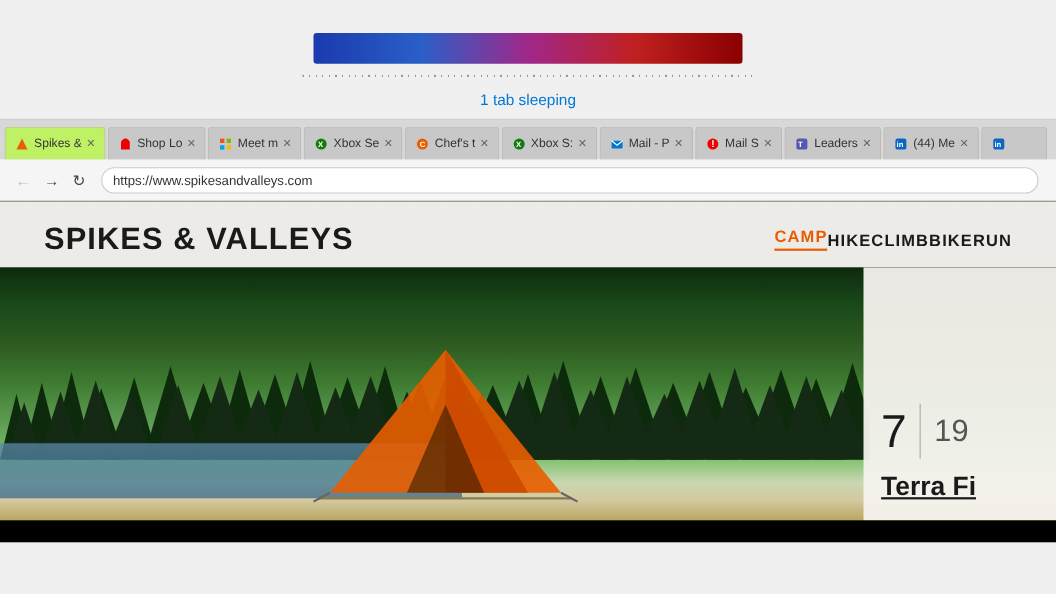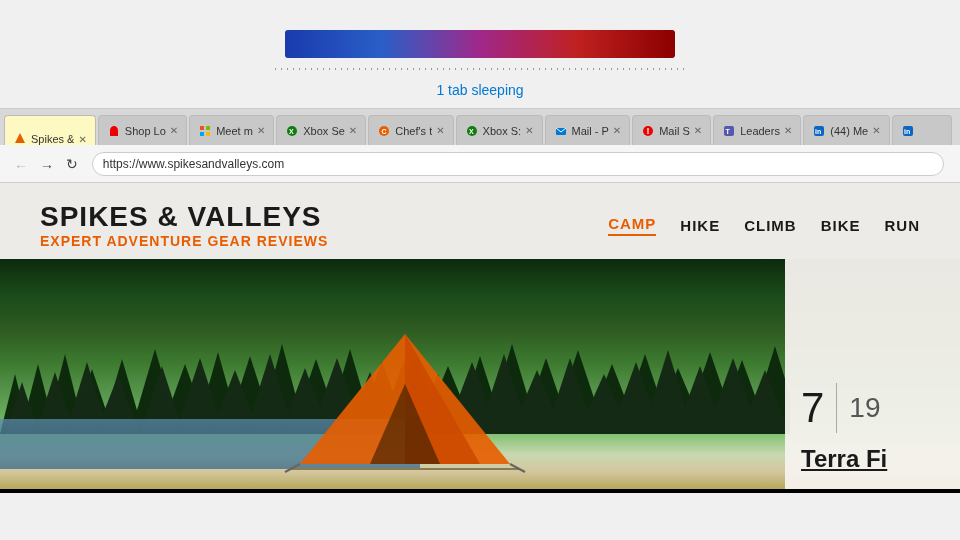--- a/index.html
+++ b/index.html
@@ -68,23 +68,22 @@
       color: #333;
       max-width: 110px;
       min-width: 60px;
       cursor: pointer;
       position: relative;
       margin-right: 2px;
       white-space: nowrap;
       overflow: hidden;
     }
     .tab.active {
-      background: #fef9c3;
+      background: #bef264;
       z-index: 2;
-      align-items: flex-end;
     }
     .tab-favicon {
       width: 14px;
       height: 14px;
       margin-right: 4px;
       flex-shrink: 0;
       display: flex;
       align-items: center;
       justify-content: center;
     }
@@ -161,22 +160,21 @@
       font-family: Arial Black, Arial, sans-serif;
     }
     .site-logo-subtitle {
       font-size: 14px;
       font-weight: 700;
       color: #e85d00;
       letter-spacing: 1px;
     }
     .site-nav {
       display: flex;
-      gap: 24px;
-      align-items: center;
+      align-items: flex-end;
     }
     .site-nav-item {
       font-size: 15px;
       font-weight: 700;
       color: #1a1a1a;
       cursor: pointer;
       letter-spacing: 1px;
       text-transform: uppercase;
     }
     .site-nav-item.active {
@@ -391,21 +389,20 @@
     <input class="address-input" type="text" value="https://www.spikesandvalleys.com" style="">
   </div>
 </div>
 
 <div class="website-content">
   <div class="site-topo-bg"></div>
 
   <div class="site-header">
     <div class="site-logo-area">
       <div class="site-logo-title">SPIKES &amp; VALLEYS</div>
-      <div class="site-logo-subtitle">EXPERT ADVENTURE GEAR REVIEWS</div>
     </div>
     <nav class="site-nav">
       <span class="site-nav-item active">CAMP</span>
       <span class="site-nav-item">HIKE</span>
       <span class="site-nav-item">CLIMB</span>
       <span class="site-nav-item">BIKE</span>
       <span class="site-nav-item">RUN</span>
     </nav>
   </div>
 

